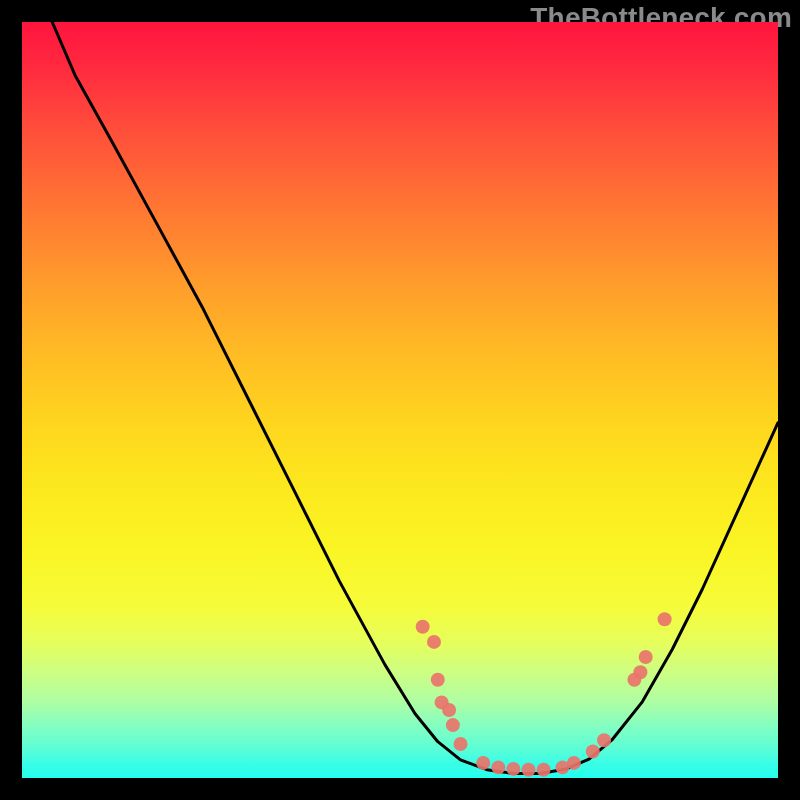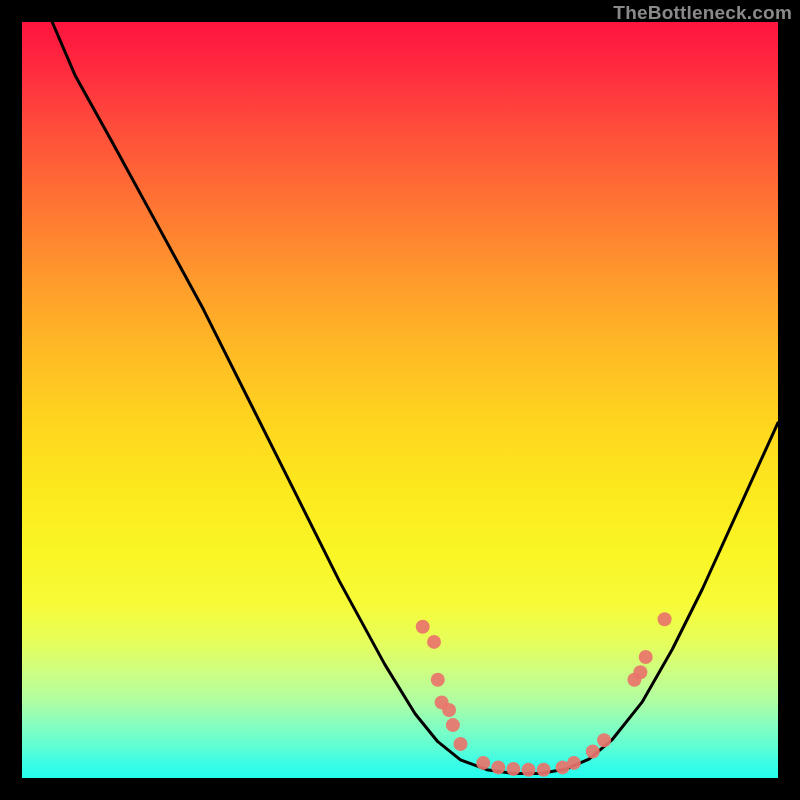--- a/index.html
+++ b/index.html
@@ -50,21 +50,21 @@
     left: 0;
     top: 0;
     width: 100%;
     height: 100%;
   }
   .watermark {
     position: absolute;
     top: 2px;
     right: 8px;
     font-family: Arial, Helvetica, sans-serif;
-    font-size: 19px;
+    font-size: 28px;
     font-weight: 600;
     color: #8a8a8a;
     letter-spacing: 0.2px;
   }
 </style>
 </head>
 <body>
 
 <div class="watermark">TheBottleneck.com</div>
 

